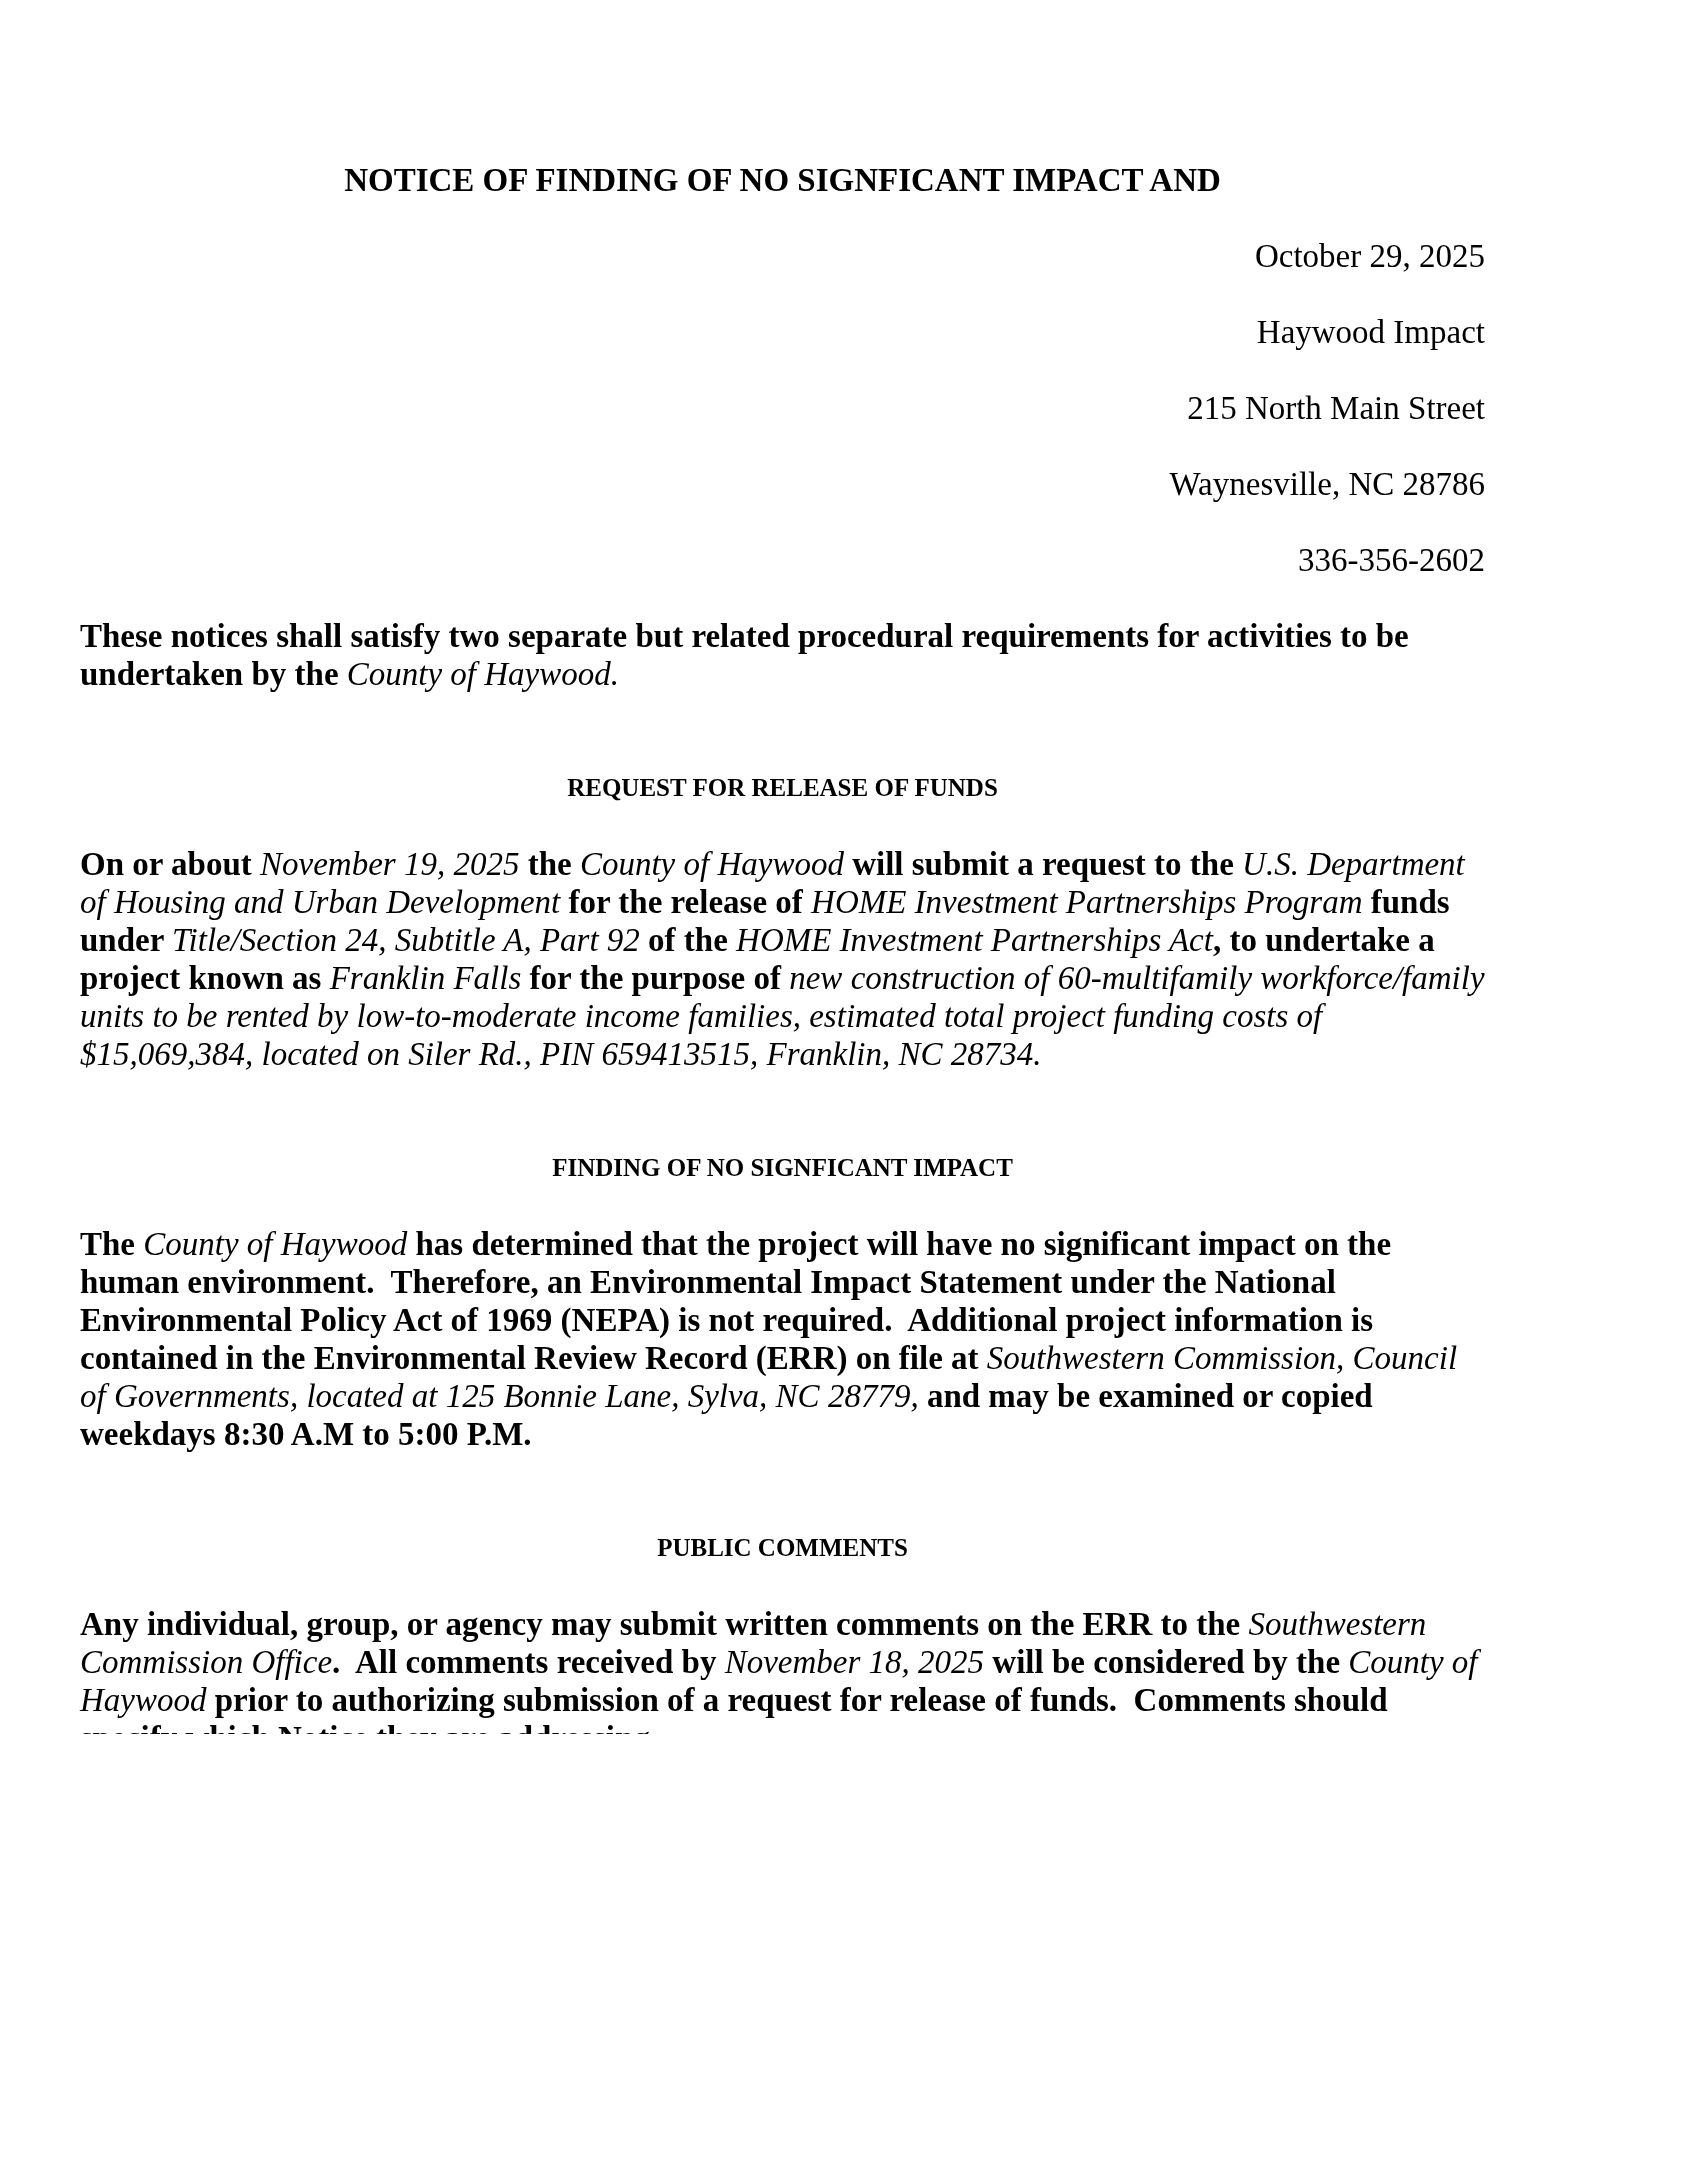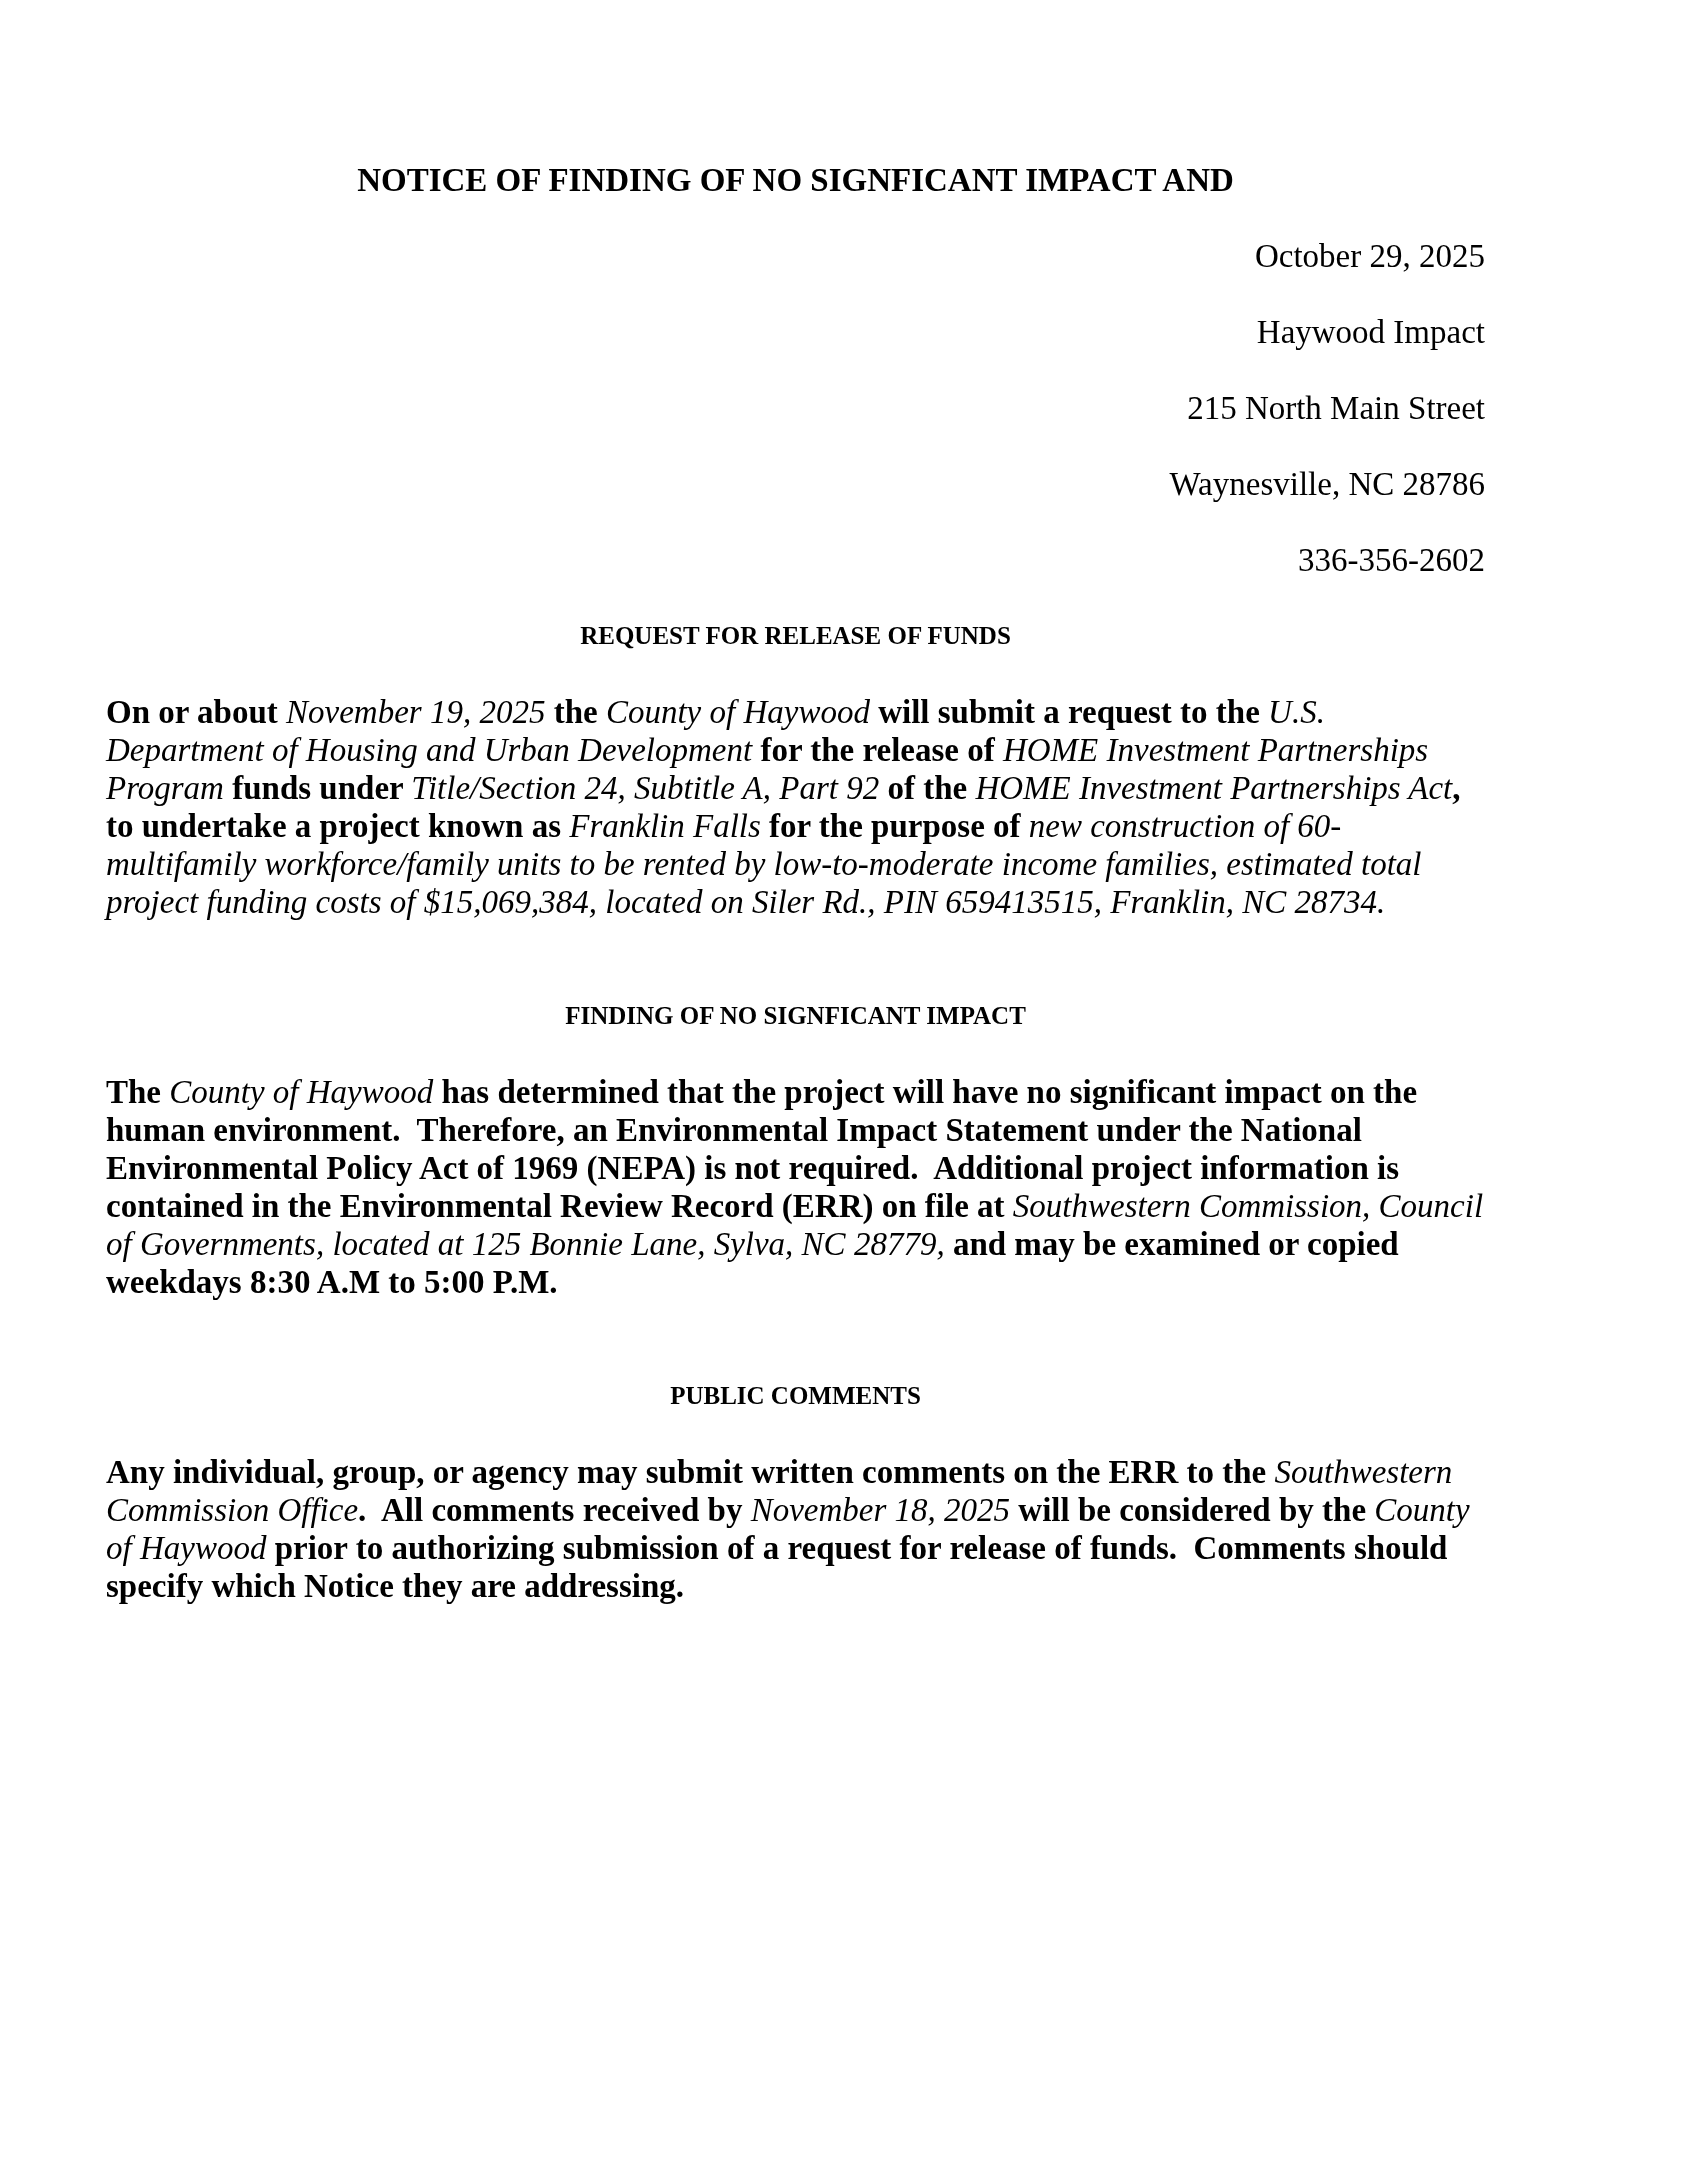--- a/index.html
+++ b/index.html
@@ -7,21 +7,21 @@
     padding: 0;
     background: #ffffff;
   }
   .page {
     position: relative;
     width: 1683px;
     height: 1734px;
     box-sizing: border-box;
     background: #ffffff;
     color: #000000;
-    padding: 161px 198px 0 106px;
+    padding: 161px 198px 0 80px;
     font-family: "Liberation Serif", serif;
     font-size: 33px;
     line-height: 38px;
     overflow: hidden;
   }
   .doc-title {
     text-align: center;
     font-weight: bold;
     margin: 0 0 38px 0;
   }
@@ -55,20 +55,21 @@
   <header class="doc-title">
     <div class="title-line">NOTICE OF FINDING OF NO SIGNFICANT IMPACT AND</div>
   </header>
 
   <p class="letterhead">October 29, 2025</p>
   <p class="letterhead">Haywood Impact</p>
   <p class="letterhead">215 North Main Street</p>
   <p class="letterhead">Waynesville, NC 28786</p>
   <p class="letterhead">336-356-2602</p>
 
+  <p class="para"><span class="run-bold">These notices shall satisfy two separate but related procedural requirements for activities to be undertaken by the </span><span class="run-italic">County of Haywood.</span></p>
 
   <section>
     <h2 class="heading">REQUEST FOR RELEASE OF FUNDS</h2>
     <p class="para"><span class="run-bold">On or about </span><span class="run-italic">November 19, 2025 </span><span class="run-bold">the </span><span class="run-italic">County of Haywood</span><span class="run-bold"> will submit a request to the </span><span class="run-italic">U.S. Department of Housing and Urban Development</span><span class="run-bold"> for the release of </span><span class="run-italic">HOME Investment Partnerships Program</span><span class="run-bold"> funds under </span><span class="run-italic">Title/Section 24, Subtitle A, Part 92</span><span class="run-bold"> of the </span><span class="run-italic">HOME Investment Partnerships Act</span><span class="run-bold">, to undertake a project known as </span><span class="run-italic">Franklin Falls</span><span class="run-bold"> for the purpose of </span><span class="run-italic">new construction of 60-multifamily workforce/family units to be rented by low-to-moderate income families, estimated total project funding costs of $15,069,384, located on Siler Rd., PIN 659413515, Franklin, NC 28734.</span></p>
   </section>
 
   <section>
     <h2 class="heading">FINDING OF NO SIGNFICANT IMPACT</h2>
     <p class="para"><span class="run-bold">The </span><span class="run-italic">County of Haywood</span><span class="run-bold"> has determined that the project will have no significant impact on the human environment.  Therefore, an Environmental Impact Statement under the National Environmental Policy Act of 1969 (NEPA) is not required.  Additional project information is contained in the Environmental Review Record (ERR) on file at </span><span class="run-italic">Southwestern Commission, Council of Governments, located at 125 Bonnie Lane, Sylva, NC 28779,</span><span class="run-bold"> and may be examined or copied weekdays 8:30 A.M to 5:00 P.M.</span></p>
   </section>

